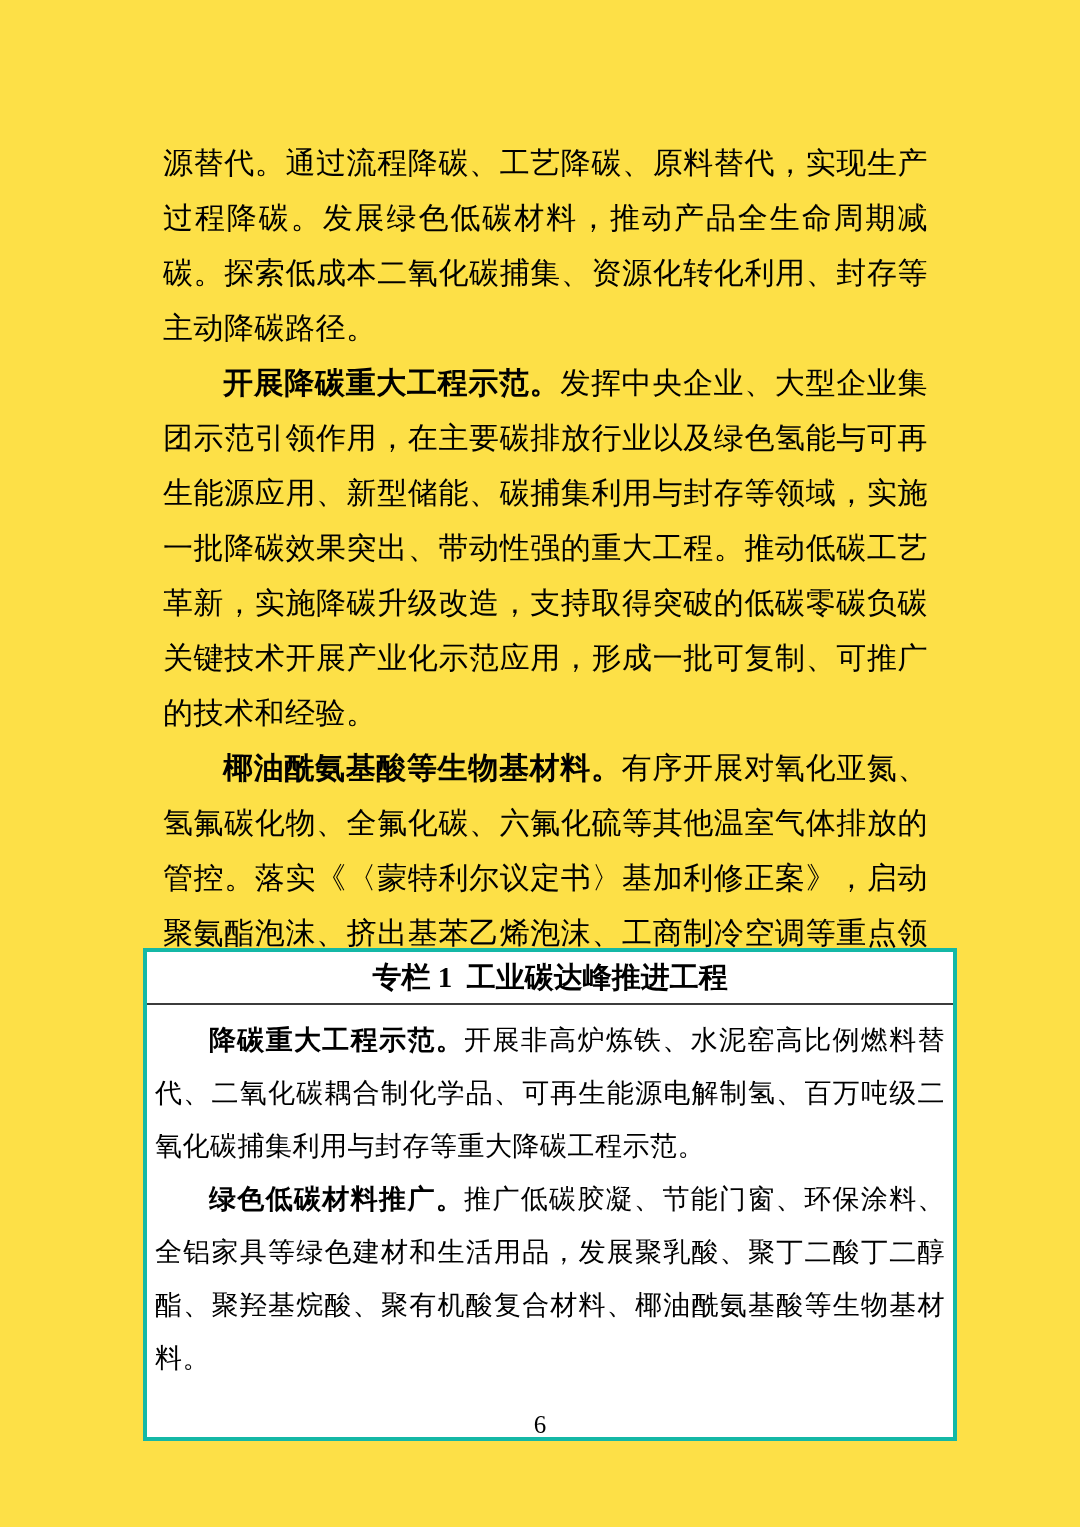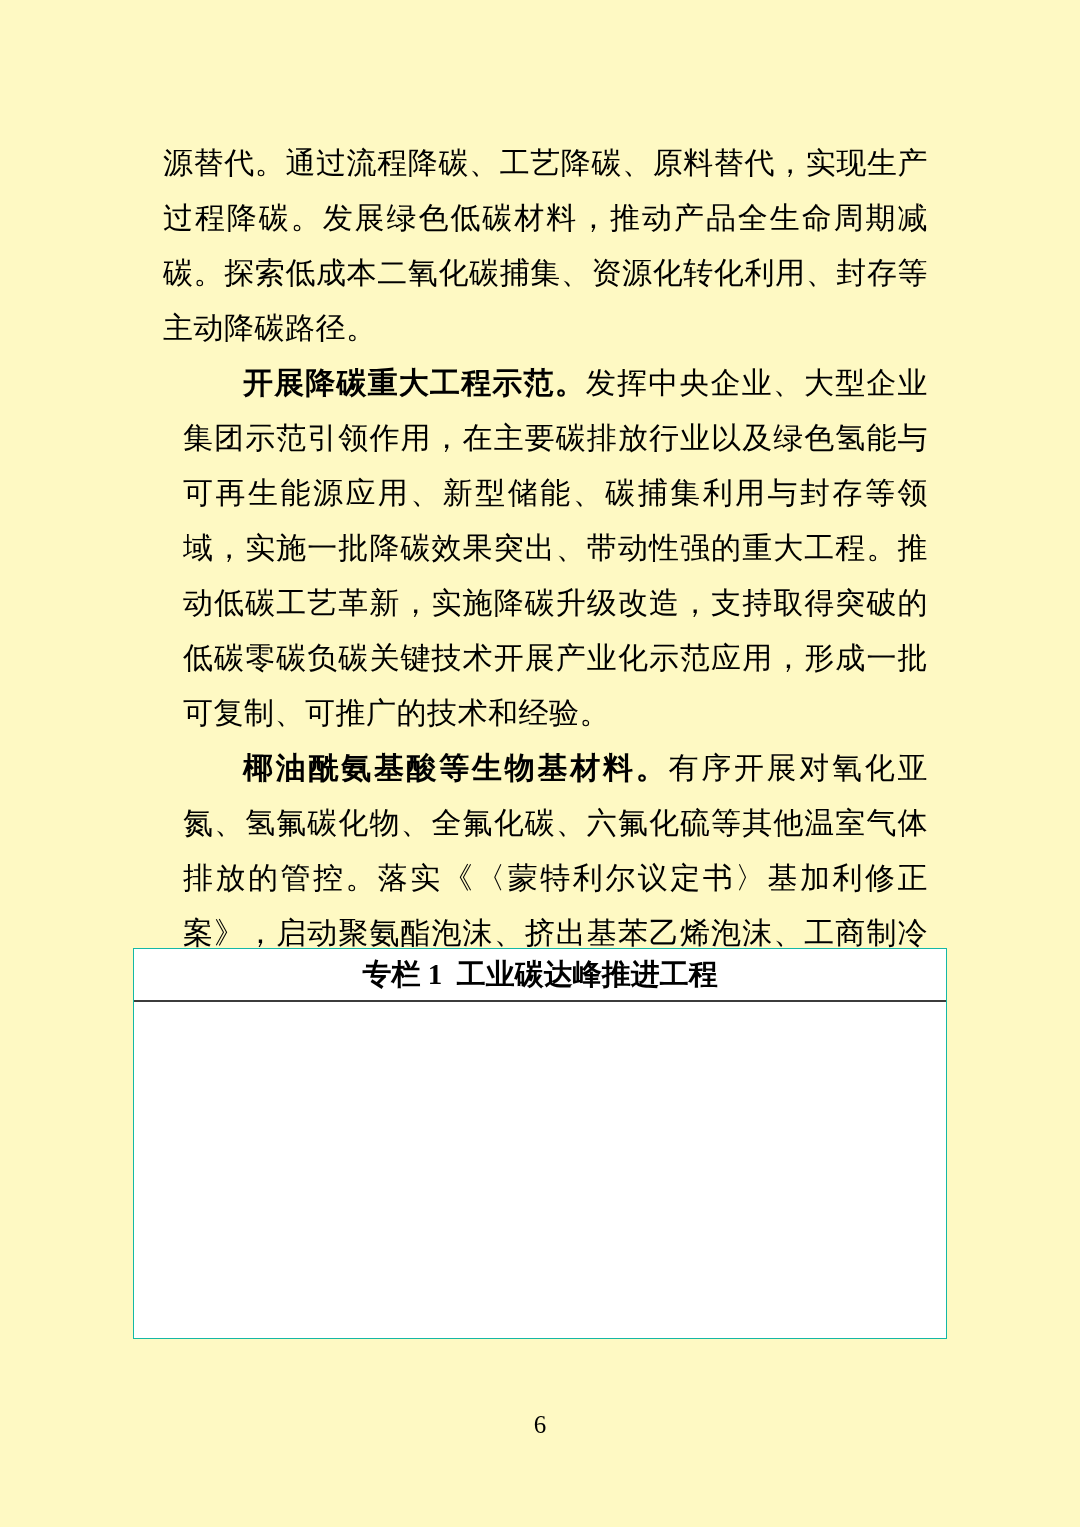--- a/index.html
+++ b/index.html
@@ -4,52 +4,51 @@
 <style>
   html, body {
     margin: 0;
     padding: 0;
     background: #ffffff;
   }
   .page {
     position: relative;
     width: 1080px;
     height: 1527px;
-    background: #fef9c3;
+    background: #fde047;
     color: #000000;
     font-family: "Liberation Serif", "DejaVu Serif", serif;
     overflow: hidden;
   }
   .content {
     position: absolute;
     top: 135px;
     left: 163px;
     width: 765px;
     text-align: justify;
   }
   .para {
     margin: 0;
     font-size: 30px;
     line-height: 55px;
     letter-spacing: 0.5px;
   }
   .para.indent {
     text-indent: 2em;
-    margin-left: 20px;
   }
   .lead {
     font-weight: bold;
   }
   .box {
     position: absolute;
-    left: 133px;
+    left: 143px;
     top: 948px;
     width: 814px;
-    height: 391px;
-    border: 1px solid #14b8a6;
+    height: 493px;
+    border: 4px solid #14b8a6;
     box-sizing: border-box;
     background: #ffffff;
   }
   .box-title {
     height: 51px;
     border-bottom: 2px solid #3c3c3c;
     display: flex;
     align-items: center;
     justify-content: center;
     font-weight: bold;
@@ -86,17 +85,22 @@
 <div class="page">
 
   <div class="content">
     <p class="para"><span class="lead"></span><span>源替代。通过流程降碳、工艺降碳、原料替代，实现生产过程降碳。发展绿色低碳材料，推动产品全生命周期减碳。探索低成本二氧化碳捕集、资源化转化利用、封存等主动降碳路径。</span></p>
     <p class="para indent"><span class="lead">开展降碳重大工程示范。</span><span>发挥中央企业、大型企业集团示范引领作用，在主要碳排放行业以及绿色氢能与可再生能源应用、新型储能、碳捕集利用与封存等领域，实施一批降碳效果突出、带动性强的重大工程。推动低碳工艺革新，实施降碳升级改造，支持取得突破的低碳零碳负碳关键技术开展产业化示范应用，形成一批可复制、可推广的技术和经验。</span></p>
     <p class="para indent"><span class="lead">椰油酰氨基酸等生物基材料。</span><span>有序开展对氧化亚氮、氢氟碳化物、全氟化碳、六氟化硫等其他温室气体排放的管控。落实《〈蒙特利尔议定书〉基加利修正案》，启动聚氨酯泡沫、挤出基苯乙烯泡沫、工商制冷空调等重点领域含氢氯氟烃淘汰管理计划，加强生产线改造、替代技术研究和替代路线选择，推动含氢氯氟烃削减。</span></p>
   </div>
 
   <div class="box">
     <div class="box-title">专栏 1  工业碳达峰推进工程</div>
+    <div class="box-body">
+      <p class="para"><span class="lead">降碳重大工程示范。</span><span>开展非高炉炼铁、水泥窑高比例燃料替代、二氧化碳耦合制化学品、可再生能源电解制氢、百万吨级二氧化碳捕集利用与封存等重大降碳工程示范。</span></p>
+      <p class="para"><span class="lead">绿色低碳材料推广。</span><span>推广低碳胶凝、节能门窗、环保涂料、全铝家具等绿色建材和生活用品，发展聚乳酸、聚丁二酸丁二醇酯、聚羟基烷酸、聚有机酸复合材料、椰油酰氨基酸等生物基材料。</span></p>
+
+    </div>
   </div>
 
   <div class="footer">6</div>
 
 </div>
 
 </body></html>

